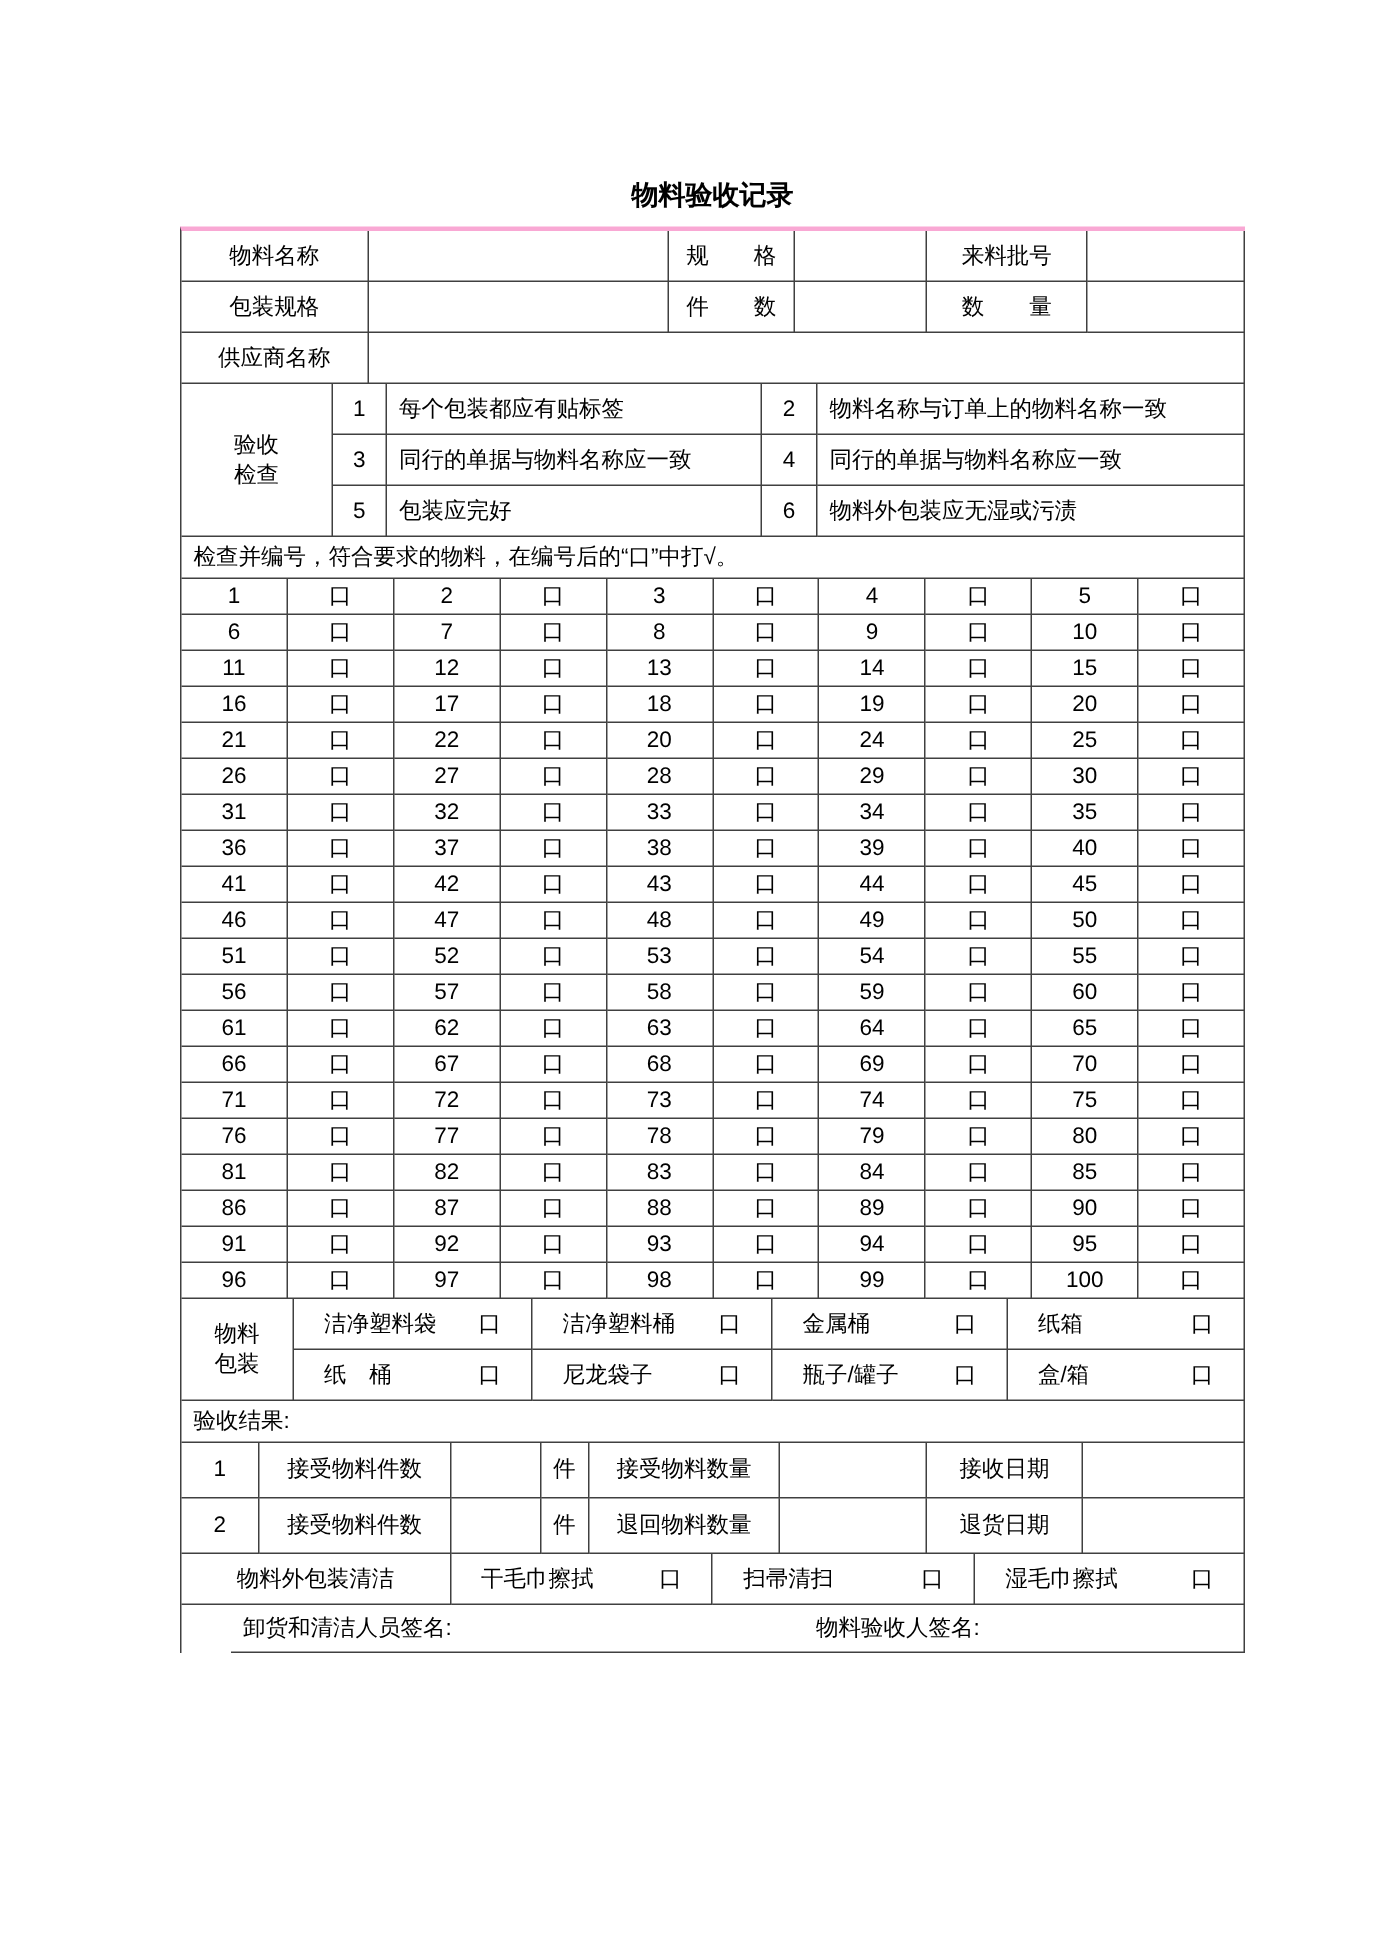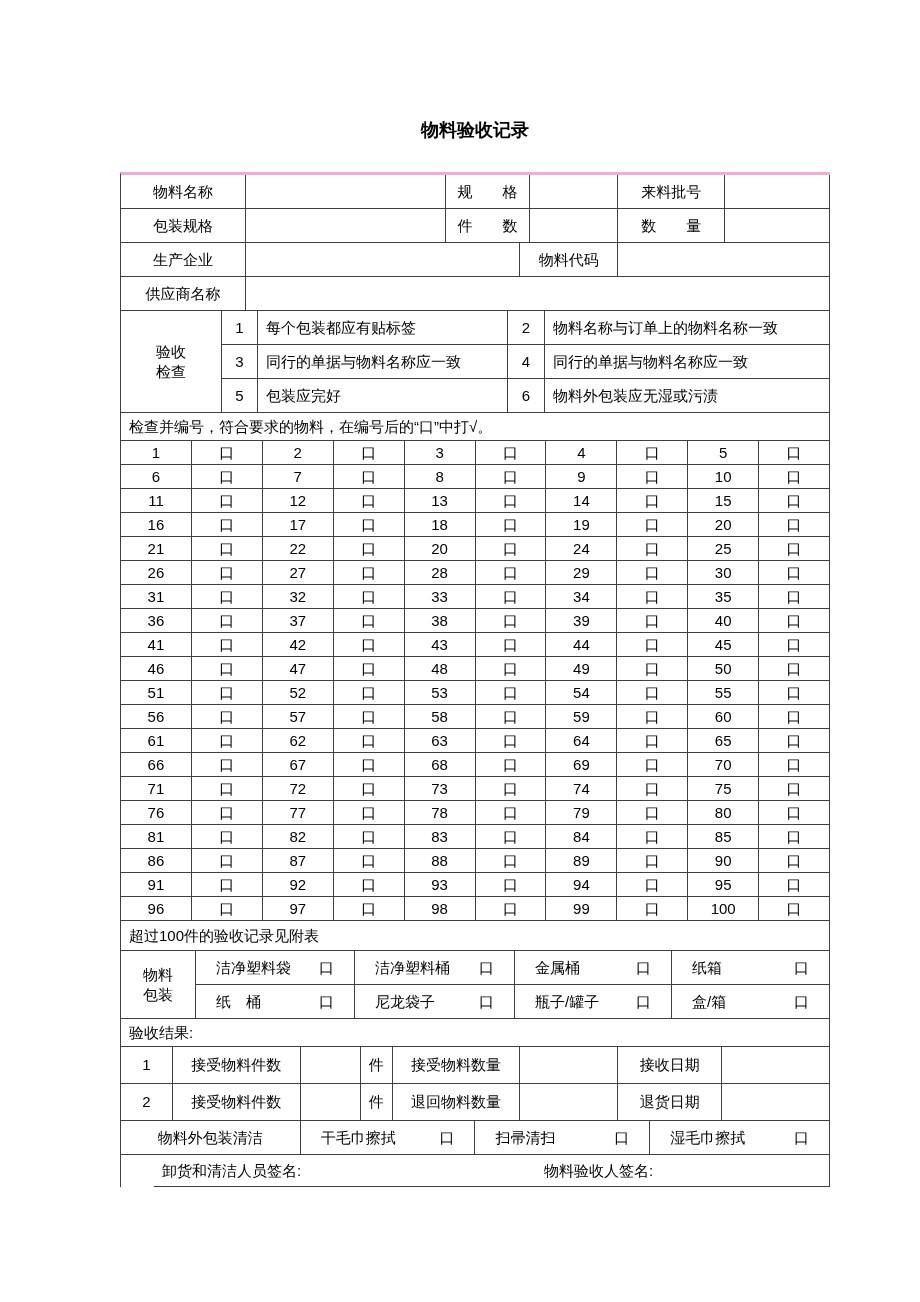--- a/index.html
+++ b/index.html
@@ -3,21 +3,21 @@
 <meta charset="utf-8">
 <style>
   * { margin:0; padding:0; box-sizing:border-box; }
   html,body { background:#ffffff; }
   body {
     width:920px; height:1302px; position:relative;
     font-family:"Liberation Sans","DejaVu Sans",sans-serif;
     color:#000;
   }
   .page { position:absolute; left:120px; top:118px; width:710px; }
-  .title { text-align:center; font-size:18px; font-weight:bold; height:22px; margin-bottom:32px; }
+  .title { text-align:center; font-size:18px; font-weight:bold; height:22px; margin-bottom:11px; }
   .form  { border-top:3px solid #f9a8d4; border-left:1px solid #404040; }
   .row   { display:flex; }
   .col   { display:flex; flex-direction:column; }
   .cell  {
     border-right:1px solid #404040; border-bottom:1px solid #404040;
     display:flex; align-items:center; justify-content:center;
     font-size:15px; line-height:1.3; overflow:hidden;
   }
   .left  { justify-content:flex-start; padding-left:8px; }
   .pre   { white-space:pre-line; text-align:center; }
@@ -48,26 +48,20 @@
 
     <div class="row">
       <div class="cell h34" style="width:125px">包装规格</div>
       <div class="cell h34" style="width:200px"></div>
       <div class="cell h34" style="width:85px">件　　数</div>
       <div class="cell h34" style="width:88px"></div>
       <div class="cell h34" style="width:107px">数　　量</div>
       <div class="cell h34" style="width:105px"></div>
     </div>
 
-    <div class="row">
-      <div class="cell h34" style="width:125px">生产企业</div>
-      <div class="cell h34" style="width:275px"></div>
-      <div class="cell h34" style="width:98px">物料代码</div>
-      <div class="cell h34" style="width:212px"></div>
-    </div>
 
     <div class="row">
       <div class="cell h34" style="width:125px">供应商名称</div>
       <div class="cell h34" style="width:585px"></div>
     </div>
 
     <div class="row">
       <div class="cell pre" style="width:102px;height:102px">验收
 检查</div>
       <div class="col" style="width:608px">
@@ -332,23 +326,20 @@
           <div class="cell gbox">口</div>
           <div class="cell gnum">98</div>
           <div class="cell gbox">口</div>
           <div class="cell gnum">99</div>
           <div class="cell gbox">口</div>
           <div class="cell gnum">100</div>
           <div class="cell gbox">口</div>
         </div>
       </div>
 
-    <div class="row">
-      <div class="cell h30 left" style="width:710px">超过100件的验收记录见附表</div>
-    </div>
 
     <div class="row">
       <div class="cell pre" style="width:76px;height:68px">物料
 包装</div>
       <div class="col" style="width:634px">
         <div class="row">
           <div class="cell h34 opt" style="width:159px">
             <span>洁净塑料袋</span>
             <span>口</span>
           </div>

